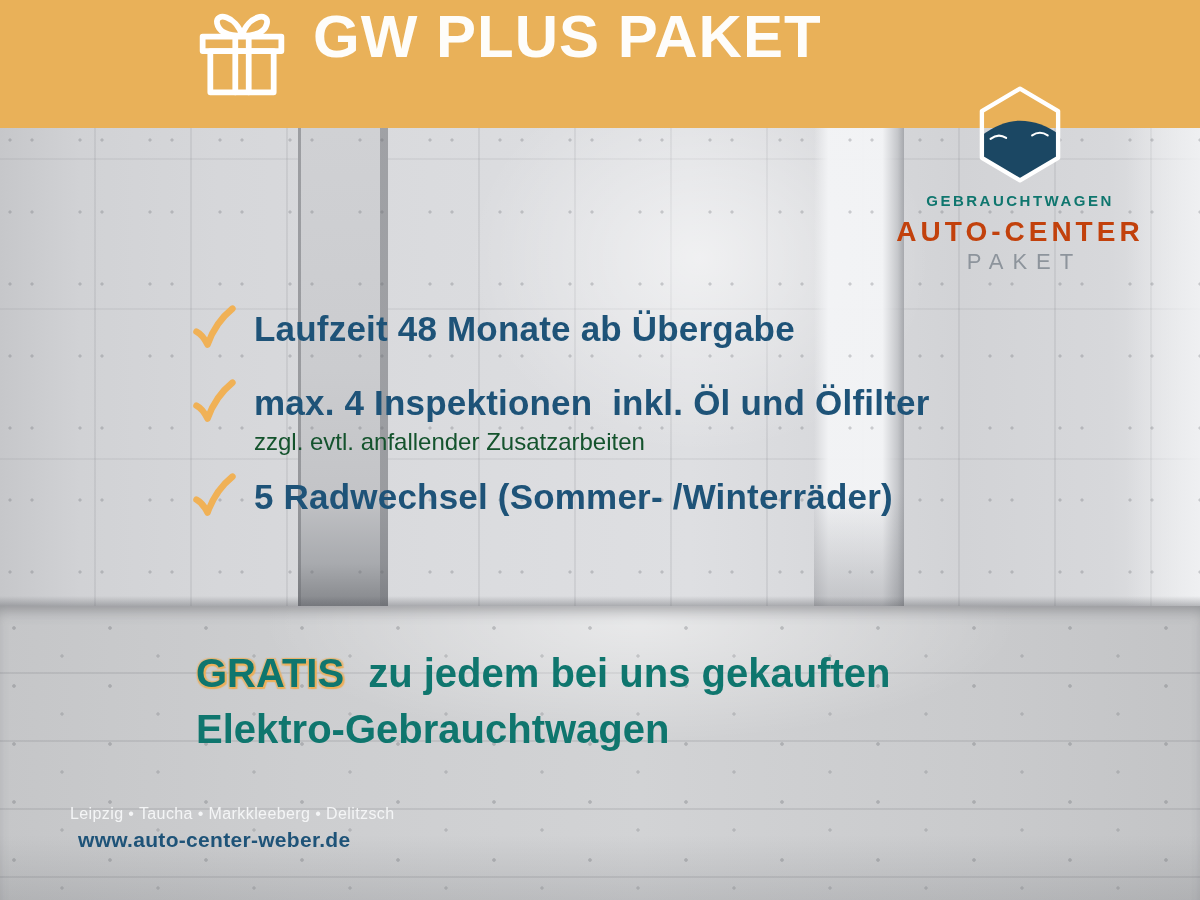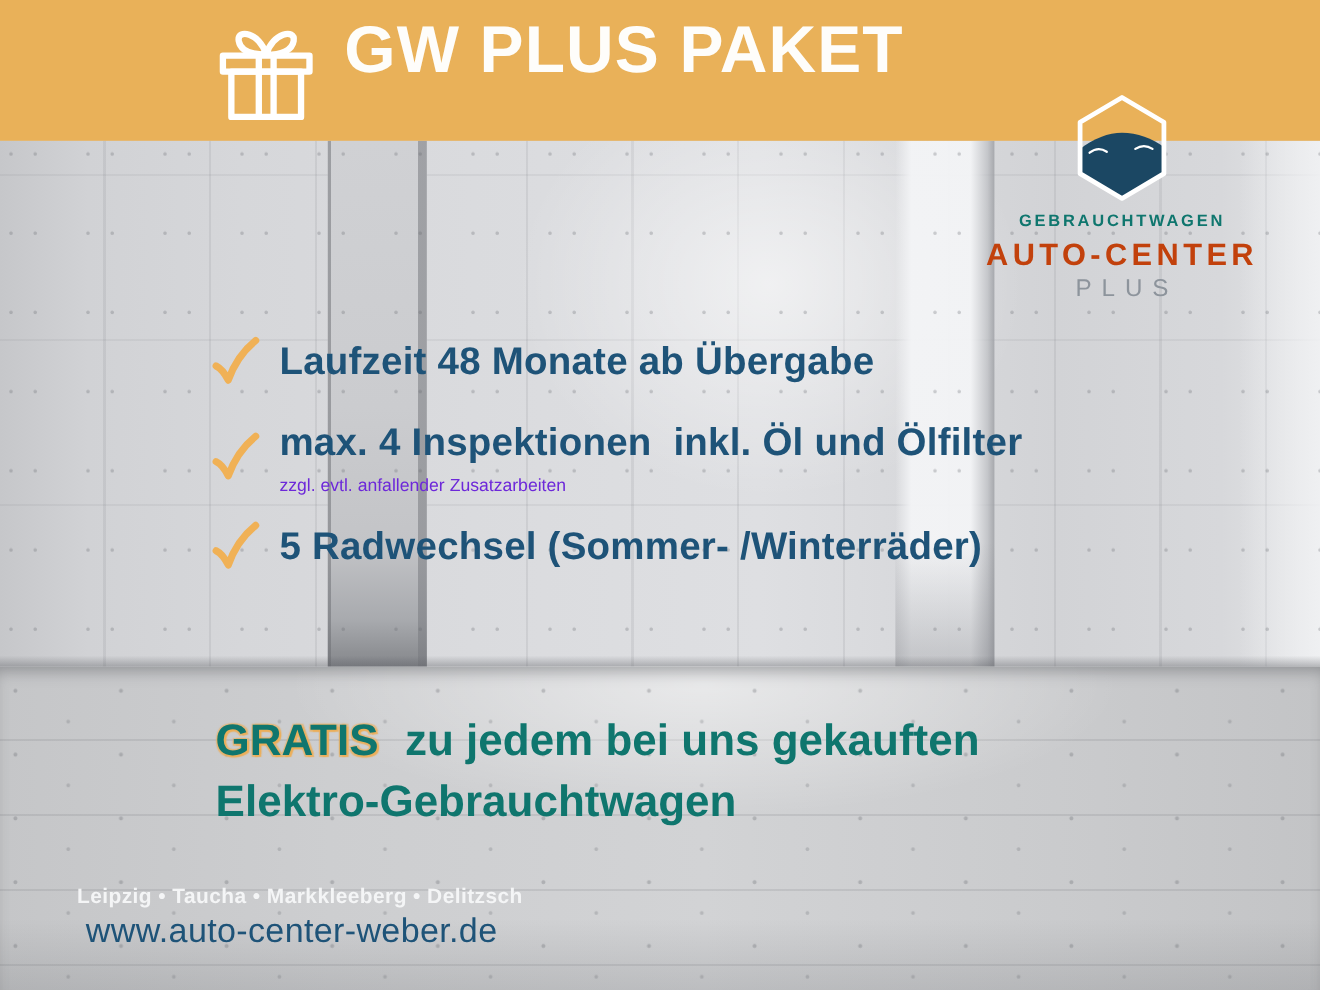--- a/index.html
+++ b/index.html
@@ -56,58 +56,58 @@
   .floor-dots{
     position:absolute; left:0; top:606px; width:1200px; height:294px; opacity:.7;
     background-image:
       radial-gradient(circle at 14px 22px, rgba(95,98,104,.42) 1.4px, transparent 2.2px),
       radial-gradient(circle at 62px 50px, rgba(95,98,104,.34) 1.3px, transparent 2.1px);
     background-size:96px 58px;
   }
   
   .banner{
     position:absolute; left:0; top:0; width:1200px; height:128px;
-    background:#E9B159; display:flex; align-items:center; gap:22px;
+    background:#E9B159; display:flex; gap:22px;
     padding-left:193px; box-sizing:border-box; z-index:2;
   }
   .gift{width:98px;height:96px;margin-top:4px;}
   .banner-title{
     font-size:60px; font-weight:700; color:#FEFDFA; letter-spacing:1px;
     margin-top:2px; white-space:nowrap;
   }
   
   .brand{
     position:absolute; left:886px; top:86px; width:268px; text-align:center; z-index:3;
   }
   .hex{display:block;margin:0 auto;width:88px;height:97px;}
   .brand-tagline{margin-top:9px; font-size:15px; font-weight:700; color:#0f766e; letter-spacing:2.5px;}
   .brand-name{font-size:28px; font-weight:700; color:#c2410c; letter-spacing:4px; margin-top:7px; white-space:nowrap;}
   .brand-subname{font-size:22px; font-weight:400; color:#8D949C; letter-spacing:9px; margin-top:1px; padding-left:9px;}
   
-  .check-item{position:absolute; left:190px; display:flex; align-items:center; gap:16px; z-index:3;}
+  .check-item{position:absolute; left:190px; display:flex; align-items:flex-start; gap:16px; z-index:3;}
   .ci-1{top:304px;} .ci-2{top:378px;} .ci-3{top:472px;}
   .check-icon{width:48px;height:48px;flex:none;}
   .item-label{
     font-size:35px; font-weight:700; color:#1E5378; line-height:50px;
     white-space:pre-wrap; letter-spacing:.2px;
   }
-  .item-note{font-size:16px; font-weight:400; color:#6d28d9; line-height:24px; margin-top:2px;}
+  .item-note{font-size:24px; font-weight:400; color:#14532d; line-height:24px; margin-top:2px;}
   
   .offer{
     position:absolute; left:196px; top:645px; z-index:3;
     color:#0f766e; font-weight:700; font-size:40px; line-height:56px; white-space:nowrap;
   }
   .offer-highlight{
     margin-right:24px;
     text-shadow:2px 2px 1px rgba(236,174,87,.95), -1px -1px 1px rgba(236,174,87,.6),
                 -1px 2px 1px rgba(236,174,87,.75), 2px -1px 1px rgba(236,174,87,.6);
   }
   
-  .locations{position:absolute; left:70px; top:805px; font-size:19px; color:#F4F5F6; letter-spacing:.4px; z-index:3;font-weight:bold;}
-  .website{position:absolute; left:78px; top:828px; font-size:31px; font-weight:400; color:#1E5378; letter-spacing:.3px; z-index:3; cursor:pointer;}
+  .locations{position:absolute; left:70px; top:805px; font-size:16px; color:#F4F5F6; letter-spacing:.4px; z-index:3;}
+  .website{position:absolute; left:78px; top:828px; font-size:21px; font-weight:700; color:#1E5378; letter-spacing:.3px; z-index:3; cursor:pointer;}
 </style>
 </head>
 <body>
 
 <div class="canvas">
 
   <div>
     <div class="wall"></div>
     <div class="doorway"></div>
     <div class="lightgap"></div>
@@ -132,21 +132,21 @@
 
   <div class="brand">
     <svg class="hex" viewBox="0 0 100 112">
       <path d="M6 57 C20 46 36 40 50 40 C66 40 82 46 94 55 L94 83 L50 109 L6 83 Z" fill="#1B4763"></path>
       <path d="M16 61 q9 -7 18 -1" fill="none" stroke="#FFFFFF" stroke-width="2.4" stroke-linecap="round"></path>
       <path d="M64 57 q9 -6 18 0" fill="none" stroke="#FFFFFF" stroke-width="2.4" stroke-linecap="round"></path>
       <path d="M50 3 L94 29 L94 83 L50 109 L6 83 L6 29 Z" fill="none" stroke="#FFFFFF" stroke-width="5" stroke-linejoin="round"></path>
     </svg>
     <div class="brand-tagline">GEBRAUCHTWAGEN</div>
     <div class="brand-name">AUTO-CENTER</div>
-    <div class="brand-subname">PLUS</div>
+    <div class="brand-subname">PAKET</div>
   </div>
 
   <div class="check-item ci-1">
     <svg class="check-icon" viewBox="0 0 52 52" fill="none" stroke="#F0B156" stroke-width="7" stroke-linecap="round" stroke-linejoin="round">
       <path d="M7 30 C11 32 16 38 19 44 C25 27 36 13 46 5"></path>
     </svg>
     <div class="item-label">Laufzeit 48 Monate ab Übergabe</div>
   </div>
 
   <div class="check-item ci-2">

